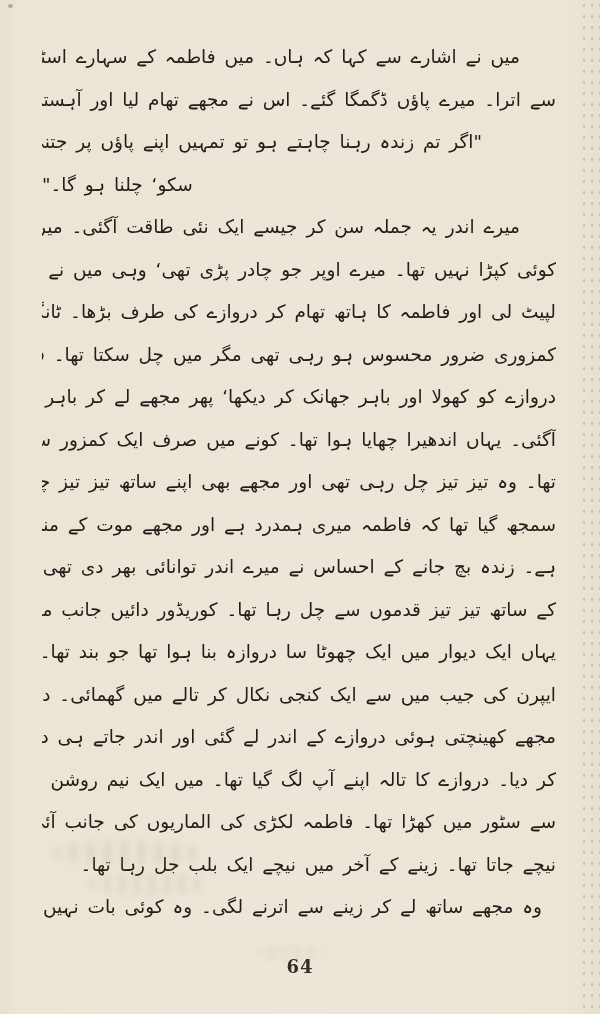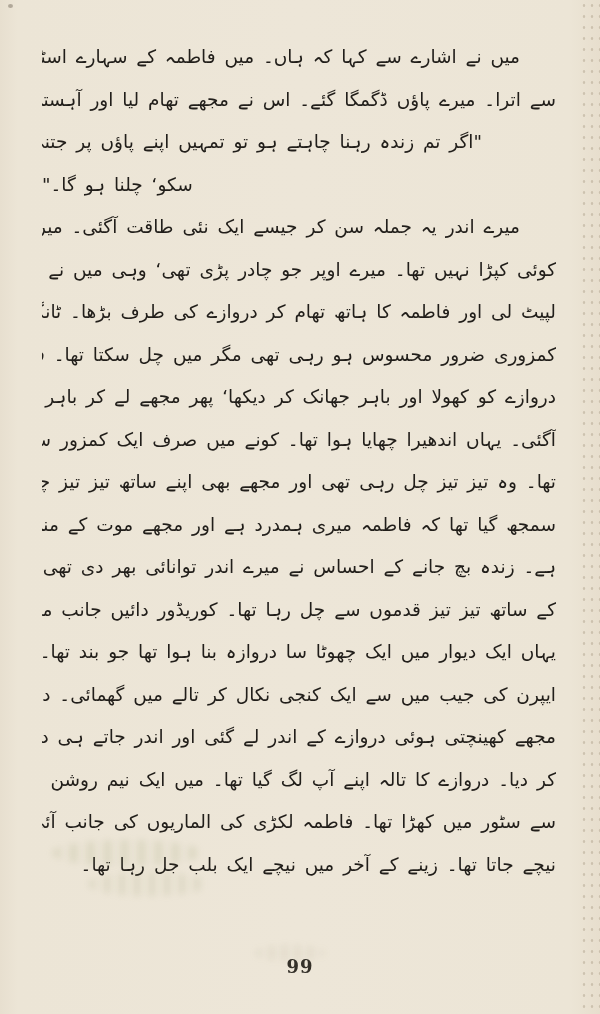--- a/index.html
+++ b/index.html
@@ -114,23 +114,24 @@
       <div class="line" dir="rtl">تھا۔ وہ تیز تیز چل رہی تھی اور مجھے بھی اپنے ساتھ تیز تیز چلا رہی تھی۔ میں</div>
       <div class="line" dir="rtl">سمجھ گیا تھا کہ فاطمہ میری ہمدرد ہے اور مجھے موت کے منہ سے نکالنے آئی</div>
       <div class="line" dir="rtl">ہے۔ زندہ بچ جانے کے احساس نے میرے اندر توانائی بھر دی تھی۔ میں اس</div>
       <div class="line" dir="rtl">کے ساتھ تیز تیز قدموں سے چل رہا تھا۔ کوریڈور دائیں جانب مڑ گیا تھا۔</div>
       <div class="line" dir="rtl">یہاں ایک دیوار میں ایک چھوٹا سا دروازہ بنا ہوا تھا جو بند تھا۔ فاطمہ نے اپنے</div>
       <div class="line" dir="rtl">ایپرن کی جیب میں سے ایک کنجی نکال کر تالے میں گھمائی۔ دروازہ کھل گیا۔ وہ</div>
       <div class="line" dir="rtl">مجھے کھینچتی ہوئی دروازے کے اندر لے گئی اور اندر جاتے ہی دروازہ بند</div>
       <div class="line" dir="rtl">کر دیا۔ دروازے کا تالہ اپنے آپ لگ گیا تھا۔ میں ایک نیم روشن چھوٹے</div>
       <div class="line" dir="rtl">سے سٹور میں کھڑا تھا۔ فاطمہ لکڑی کی الماریوں کی جانب آئی۔ یہاں ایک زینہ</div>
       <div class="line" dir="rtl">نیچے جاتا تھا۔ زینے کے آخر میں نیچے ایک بلب جل رہا تھا۔</div>
+      <div class="line indent-small" dir="rtl">وہ مجھے ساتھ لے کر زینے سے اترنے لگی۔ وہ کوئی بات نہیں</div>
     </div>
 
   <div class="ghost ghost-1"></div>
   <div class="ghost ghost-2"></div>
   <div class="ghost ghost-3"></div>
 
-  <div class="page-number">99</div>
+  <div class="page-number">64</div>
 
   <div class="edge-speckle"></div>
 
 </div>
 
 </body></html>

